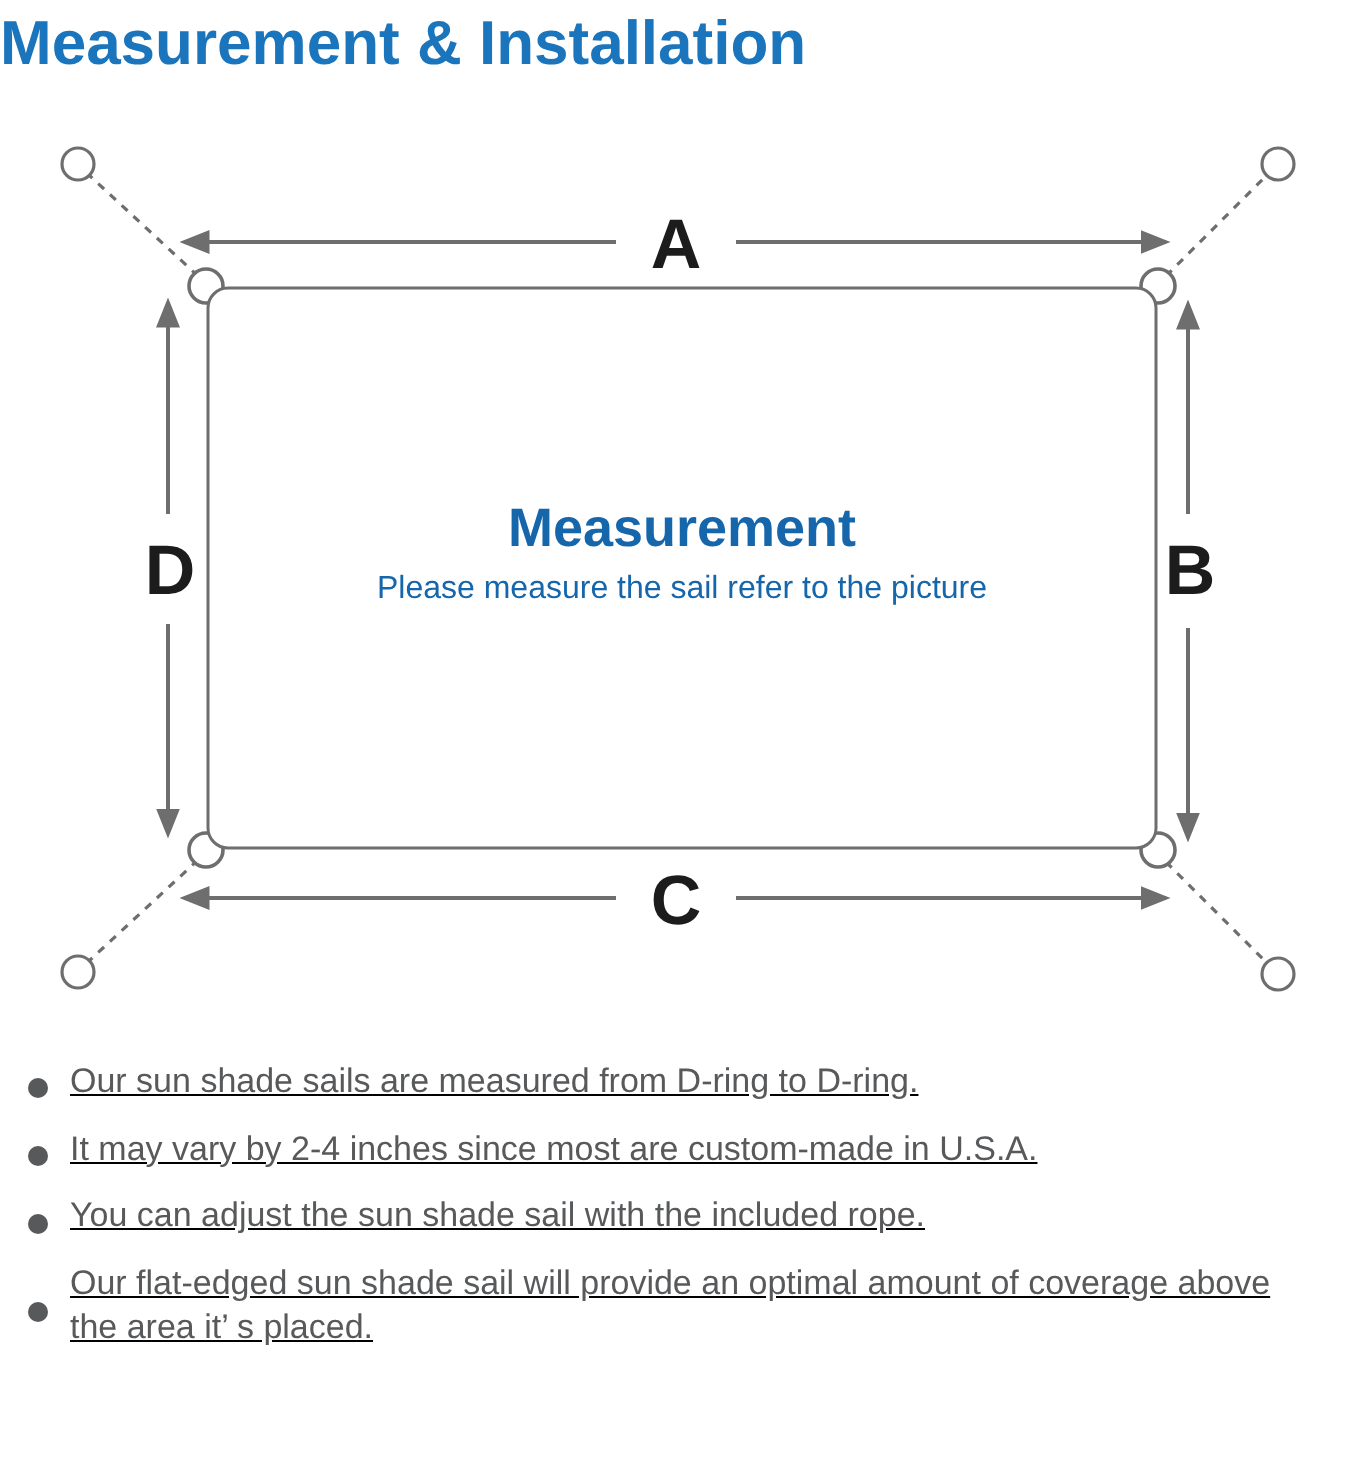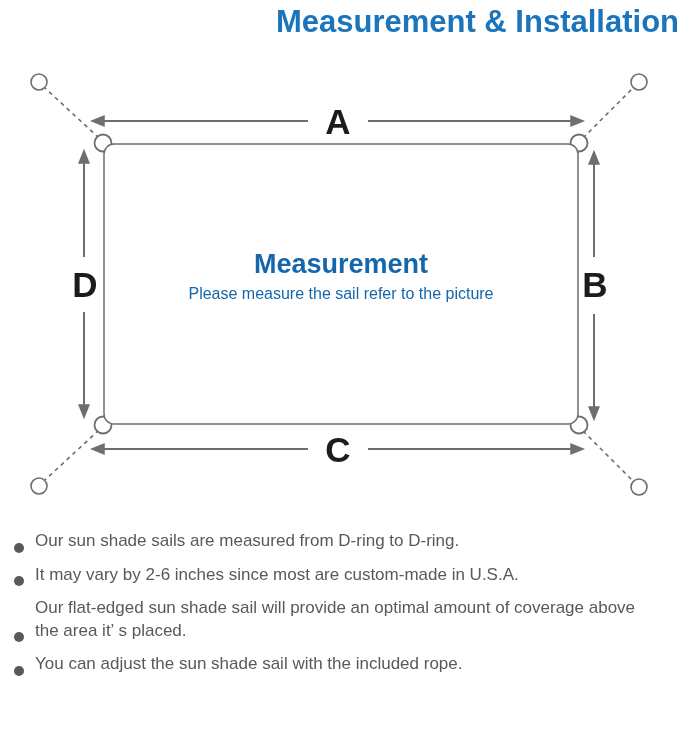--- a/index.html
+++ b/index.html
@@ -12,21 +12,21 @@
     overflow: hidden;
   }
   .page {
     position: relative;
     width: 679px;
     height: 739px;
     background: #ffffff;
   }
   .page-title {
     margin: 4px 0 0 0;
-    text-align: right;
+    text-align: left;
     font-size: 31px;
     font-weight: 700;
     letter-spacing: 0px;
     color: var(--title-blue);
     line-height: 1.15;
   }
   .diagram-wrap {
     position: absolute;
     top: 50px;
     left: 0;
@@ -82,22 +82,23 @@
     text-anchor: middle;
   }
   .notes {
     position: absolute;
     top: 526px;
     left: 12px;
     width: 655px;
   }
   .note {
     display: flex;
-    align-items: flex-end;
+    align-items: center;
     margin-bottom: 11px;
+    text-decoration: underline;
   }
   .dot {
     flex: 0 0 auto;
     width: 10px;
     height: 10px;
     margin: 6px 11px 0 2px;
     border-radius: 50%;
     background: var(--note-text);
   }
   .note p {
@@ -169,26 +170,26 @@
     </svg>
   </div>
 
   <div class="notes">
     <div class="note">
       <span class="dot"></span>
       <p>Our sun shade sails are measured from D-ring to D-ring.</p>
     </div>
     <div class="note">
       <span class="dot"></span>
-      <p>It may vary by 2-6 inches since most are custom-made in U.S.A.</p>
+      <p>It may vary by 2-4 inches since most are custom-made in U.S.A.</p>
+    </div>
+    <div class="note">
+      <span class="dot"></span>
+      <p>You can adjust the sun shade sail with the included rope.</p>
     </div>
     <div class="note">
       <span class="dot"></span>
       <p>Our flat-edged sun shade sail will provide an optimal amount of coverage above
 the area it’ s placed.</p>
     </div>
-    <div class="note">
-      <span class="dot"></span>
-      <p>You can adjust the sun shade sail with the included rope.</p>
-    </div>
   </div>
 
 </div>
 
 </body></html>

